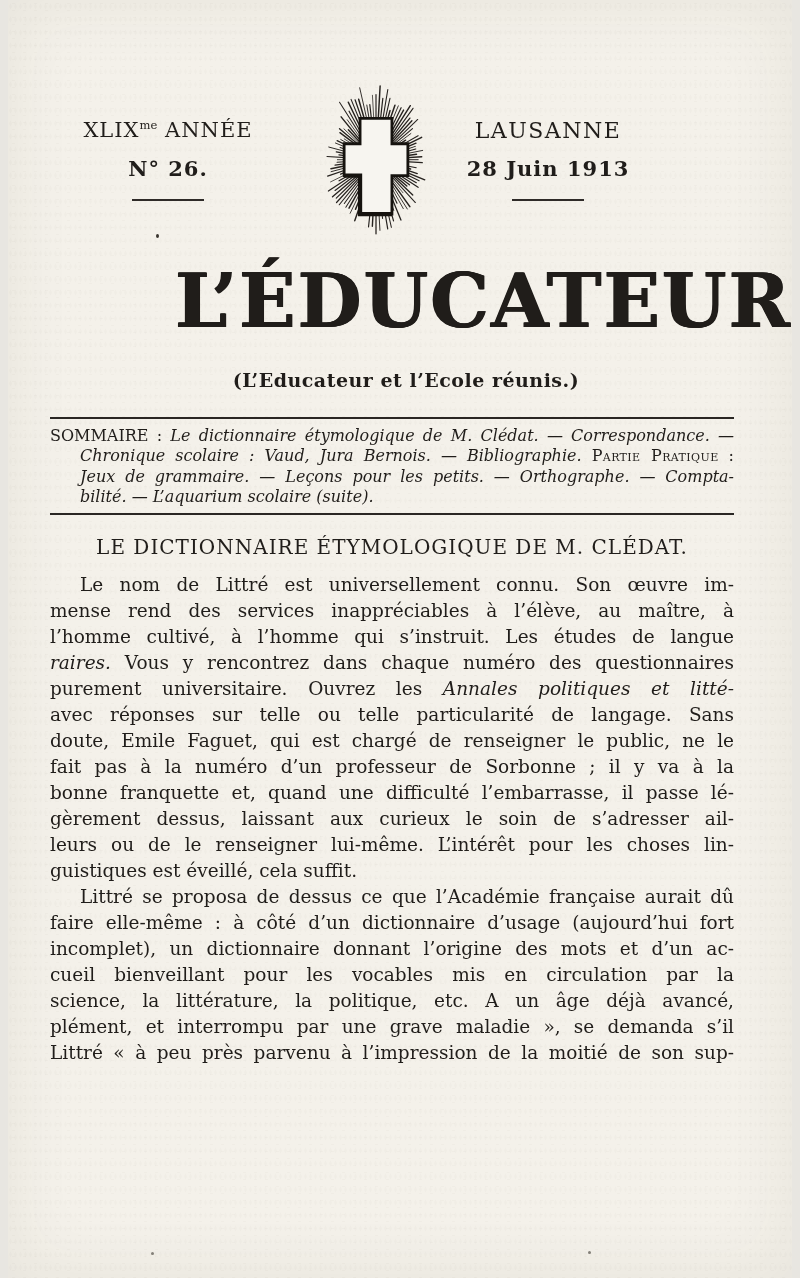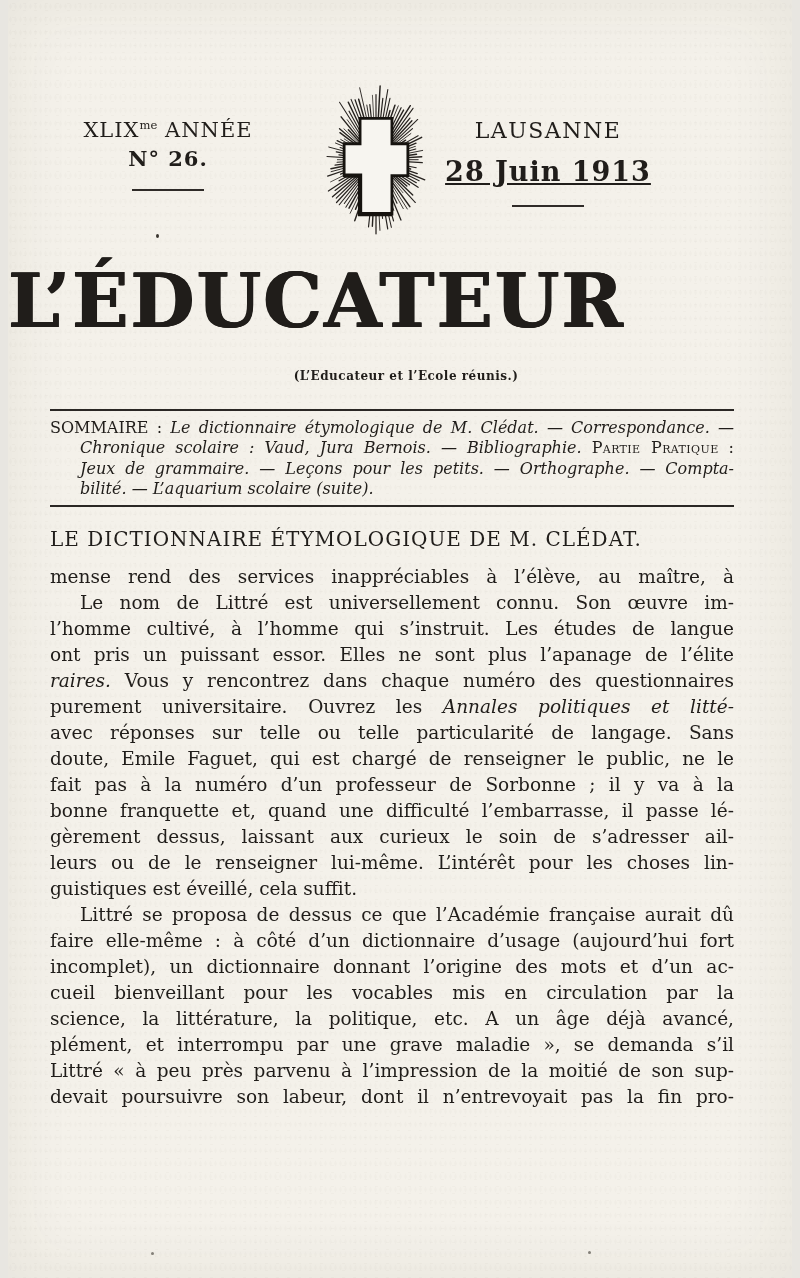--- a/index.html
+++ b/index.html
@@ -16,49 +16,49 @@
     color:#201d1a;
     font-family:"DejaVu Serif", serif;
     overflow:hidden;
   }
   
   .masthead{position:relative;height:255px;}
   .mast-left{position:absolute;left:55px;top:118px;width:210px;text-align:center;}
   .mast-right{position:absolute;left:435px;top:118px;width:210px;text-align:center;}
   .volume{font-size:21px;letter-spacing:1px;}
   .volume sup{font-size:0.55em;letter-spacing:0;}
-  .issue{font-size:21px;font-weight:bold;margin-top:4px;letter-spacing:1px;}
+  .issue{font-size:21px;font-weight:bold;margin-top:14px;letter-spacing:1px;}
   .city{font-size:22px;letter-spacing:1.5px;}
-  .idate{font-size:27px;font-weight:bold;margin-top:13px;letter-spacing:1px;text-decoration:underline;}
+  .idate{font-size:21px;font-weight:bold;margin-top:13px;letter-spacing:1px;}
   .mast-rule{width:72px;height:2px;background:#2f2b28;margin:18px auto 0;}
   .emblem{position:absolute;left:293px;top:80px;width:150px;height:165px;}
   .emblem svg{width:100%;height:100%;}
   .speck{position:absolute;background:#3a352f;border-radius:50%;}
   .speck1{left:148px;top:234px;width:3px;height:4px;}
   .speck2{left:143px;top:1252px;width:3px;height:3px;opacity:.6;}
   .speck3{left:580px;top:1251px;width:3px;height:3px;opacity:.6;}
   
   .title{
-    margin:8px 0 0;text-align:left;
+    margin:8px 0 0;text-align:right;
     font-size:74px;line-height:1.05;font-weight:bold;
     letter-spacing:2px;
     text-shadow:0.6px 0 0 currentColor, -0.6px 0 0 currentColor;
   }
-  .subtitle{margin-top:28px;text-align:center;font-size:12px;font-weight:bold;letter-spacing:0.5px;padding-left:12px;}
+  .subtitle{margin-top:28px;text-align:center;font-size:19px;font-weight:bold;letter-spacing:0.5px;padding-left:12px;}
   
   .rule{height:2px;background:#2a2724;margin:0 58px 0 42px;border:0;}
   .rule-1{margin-top:26px;}
   .rule-2{margin-top:5px;}
   
   .sommaire{margin:7px 58px 0 42px;font-size:16px;line-height:20.5px;}
   .som-line{text-align:justify;text-align-last:justify;padding-left:30px;}
   .som-line.first{padding-left:0;}
   .som-line:last-child{text-align-last:left;}
   
-  .heading{margin:20px 58px 0 42px;font-size:20px;font-weight:normal;letter-spacing:1px;}
+  .heading{margin:20px 58px 0 42px;text-align:center;font-size:20px;font-weight:normal;letter-spacing:1px;}
   .article{margin:13px 58px 0 42px;font-size:18.5px;line-height:26px;}
   .bline{text-align:justify;text-align-last:justify;}
   .bline.last{text-align-last:left;}
   .bline.indent{text-indent:30px;}
   .seg-rm{font-style:normal;}
   .seg-it{font-style:italic;}
   .seg-sc{font-style:normal;font-variant:small-caps;letter-spacing:0.4px;}
 </style>
 </head>
 <body>
@@ -199,39 +199,37 @@
   <div class="sommaire" id="sommaire">
       <div class="som-line first"><span class="seg-rm">SOMMAIRE : </span><span class="seg-it">Le dictionnaire étymologique de M. Clédat. — Correspondance. —</span></div>
       <div class="som-line"><span class="seg-it">Chronique scolaire : Vaud, Jura Bernois. — Bibliographie. </span><span class="seg-sc">Partie Pratique</span><span class="seg-rm"> :</span></div>
       <div class="som-line"><span class="seg-it">Jeux de grammaire. — Leçons pour les petits. — Orthographe. — Compta-</span></div>
       <div class="som-line"><span class="seg-it">bilité. — L’aquarium scolaire (suite).</span></div>
     </div>
   <hr class="rule rule-2">
 
   <h2 class="heading">LE DICTIONNAIRE ÉTYMOLOGIQUE DE M. CLÉDAT.</h2>
   <div class="article" id="article">
+      <div class="bline indent"><span class="seg-rm">Le nom de Littré est universellement connu. Son œuvre im-</span></div>
       <div class="bline"><span class="seg-rm">mense rend des services inappréciables à l’élève, au maître, à</span></div>
-      <div class="bline indent"><span class="seg-rm">Le nom de Littré est universellement connu. Son œuvre im-</span></div>
       <div class="bline"><span class="seg-rm">l’homme cultivé, à l’homme qui s’instruit. Les études de langue</span></div>
-      <div class="bline"><span class="seg-rm">ont pris un puissant essor. Elles ne sont plus l’apanage de l’élite</span></div>
       <div class="bline"><span class="seg-it">raires.</span><span class="seg-rm"> Vous y rencontrez dans chaque numéro des questionnaires</span></div>
       <div class="bline"><span class="seg-rm">purement universitaire. Ouvrez les </span><span class="seg-it">Annales politiques et litté-</span></div>
       <div class="bline"><span class="seg-rm">avec réponses sur telle ou telle particularité de langage. Sans</span></div>
       <div class="bline"><span class="seg-rm">doute, Emile Faguet, qui est chargé de renseigner le public, ne le</span></div>
       <div class="bline"><span class="seg-rm">fait pas à la numéro d’un professeur de Sorbonne ; il y va à la</span></div>
       <div class="bline"><span class="seg-rm">bonne franquette et, quand une difficulté l’embarrasse, il passe lé-</span></div>
       <div class="bline"><span class="seg-rm">gèrement dessus, laissant aux curieux le soin de s’adresser ail-</span></div>
       <div class="bline"><span class="seg-rm">leurs ou de le renseigner lui-même. L’intérêt pour les choses lin-</span></div>
       <div class="bline last"><span class="seg-rm">guistiques est éveillé, cela suffit.</span></div>
       <div class="bline indent"><span class="seg-rm">Littré se proposa de dessus ce que l’Académie française aurait dû</span></div>
       <div class="bline"><span class="seg-rm">faire elle-même : à côté d’un dictionnaire d’usage (aujourd’hui fort</span></div>
       <div class="bline"><span class="seg-rm">incomplet), un dictionnaire donnant l’origine des mots et d’un ac-</span></div>
       <div class="bline"><span class="seg-rm">cueil bienveillant pour les vocables mis en circulation par la</span></div>
       <div class="bline"><span class="seg-rm">science, la littérature, la politique, etc. A un âge déjà avancé,</span></div>
       <div class="bline"><span class="seg-rm">plément, et interrompu par une grave maladie », se demanda s’il</span></div>
       <div class="bline"><span class="seg-rm">Littré « à peu près parvenu à l’impression de la moitié de son sup-</span></div>
-      <div class="bline"><span class="seg-rm">devait poursuivre son labeur, dont il n’entrevoyait pas la fin pro-</span></div>
     </div>
 
   <div class="speck speck1"></div>
   <div class="speck speck2"></div>
   <div class="speck speck3"></div>
 </div>
 
 </body></html>

